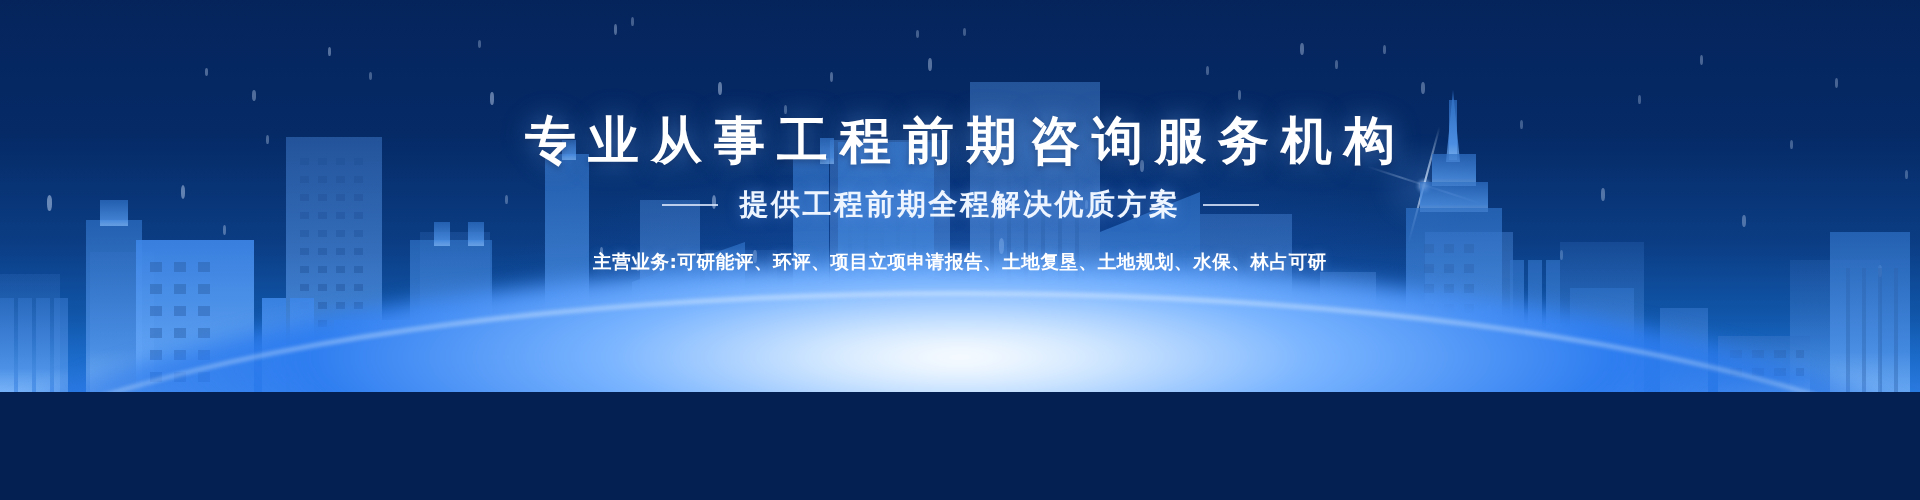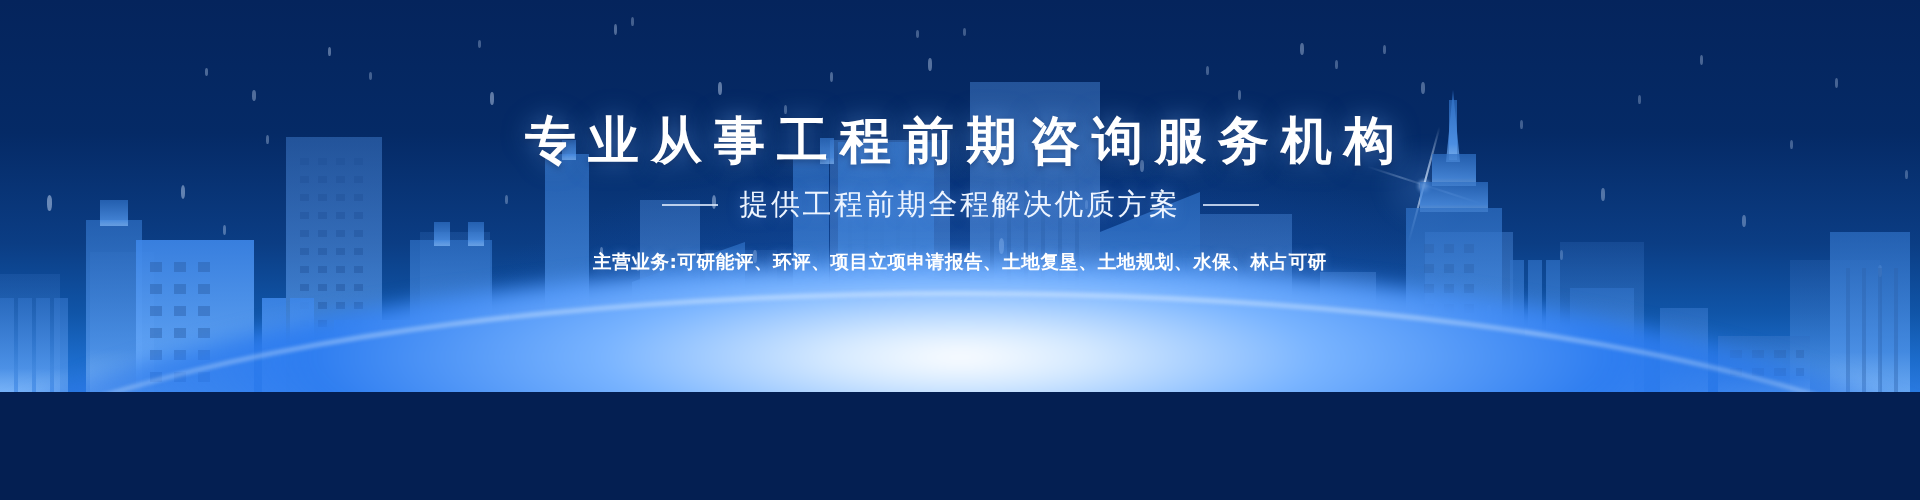--- a/index.html
+++ b/index.html
@@ -98,20 +98,21 @@
     text-shadow:0 0 24px rgba(120,180,255,0.55), 0 2px 6px rgba(0,20,60,0.5);
     white-space:nowrap;
   }
 
   #subtitle-row {
     margin-top:16px;
     display:flex;
     align-items:center;
     justify-content:center;
     gap:22px;
+    font-weight:bold;
   }
   .rule {
     width:56px; height:2px;
     background:rgba(226,238,255,0.8);
   }
   #subtitle {
     font-size:29px;
     color:#eef5ff;
     letter-spacing:2.5px;
     font-family:"DejaVu Sans","Liberation Sans",sans-serif;

